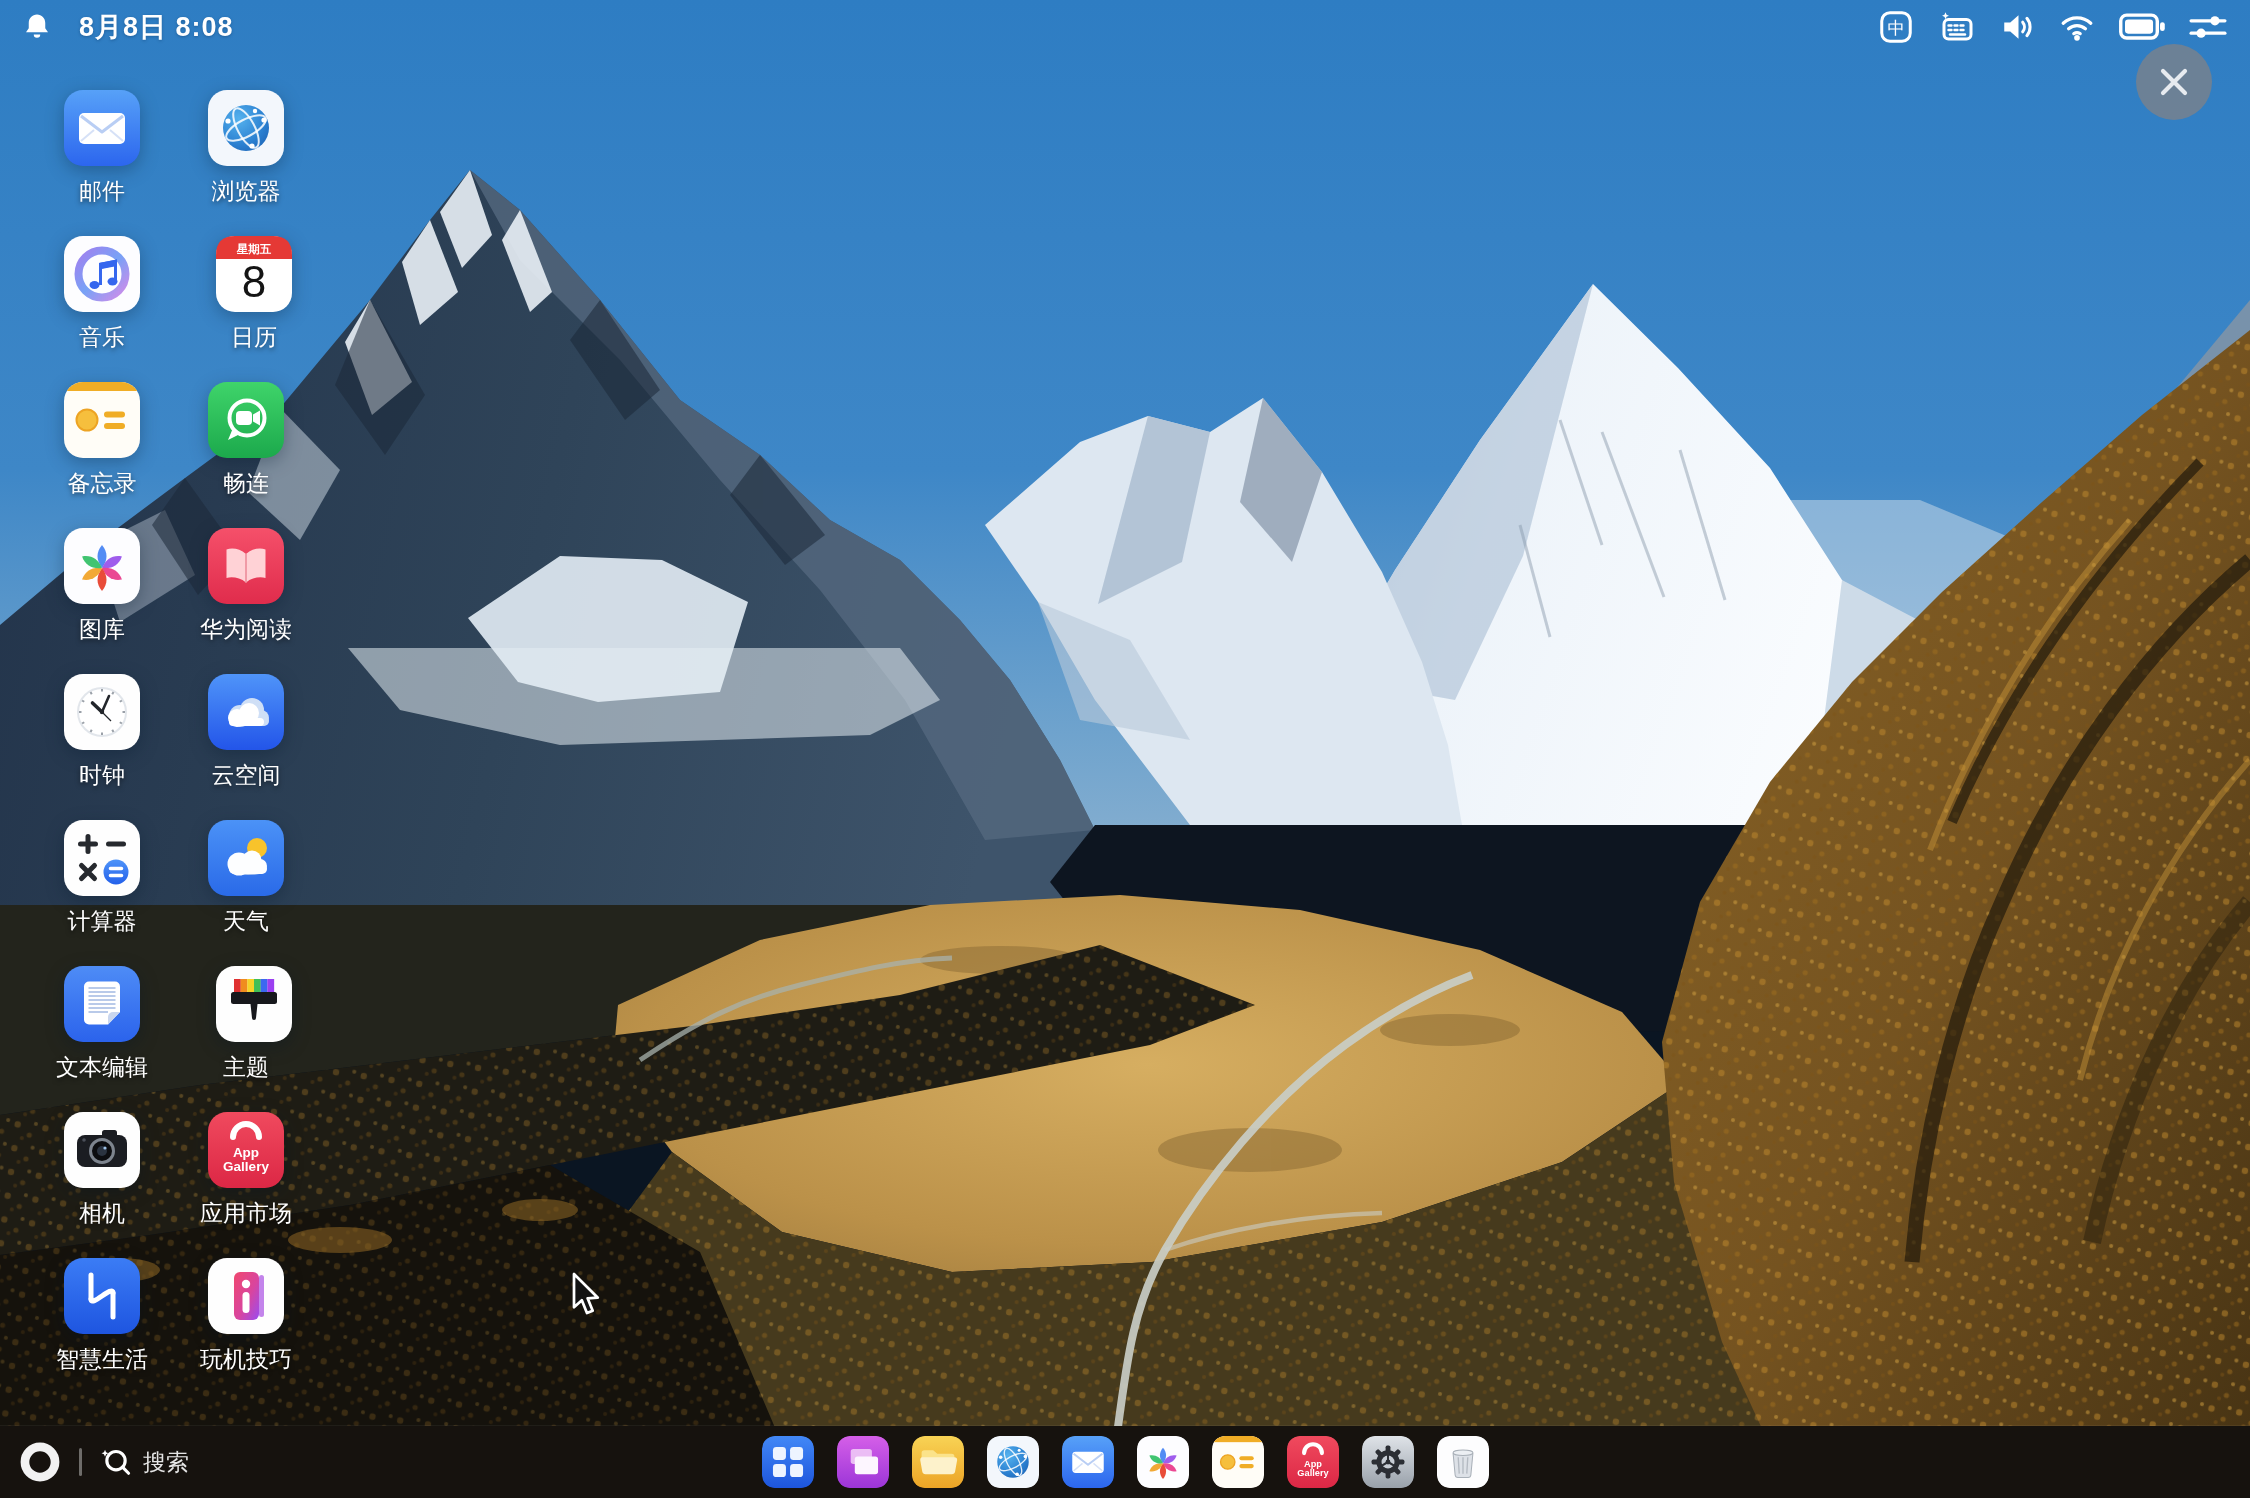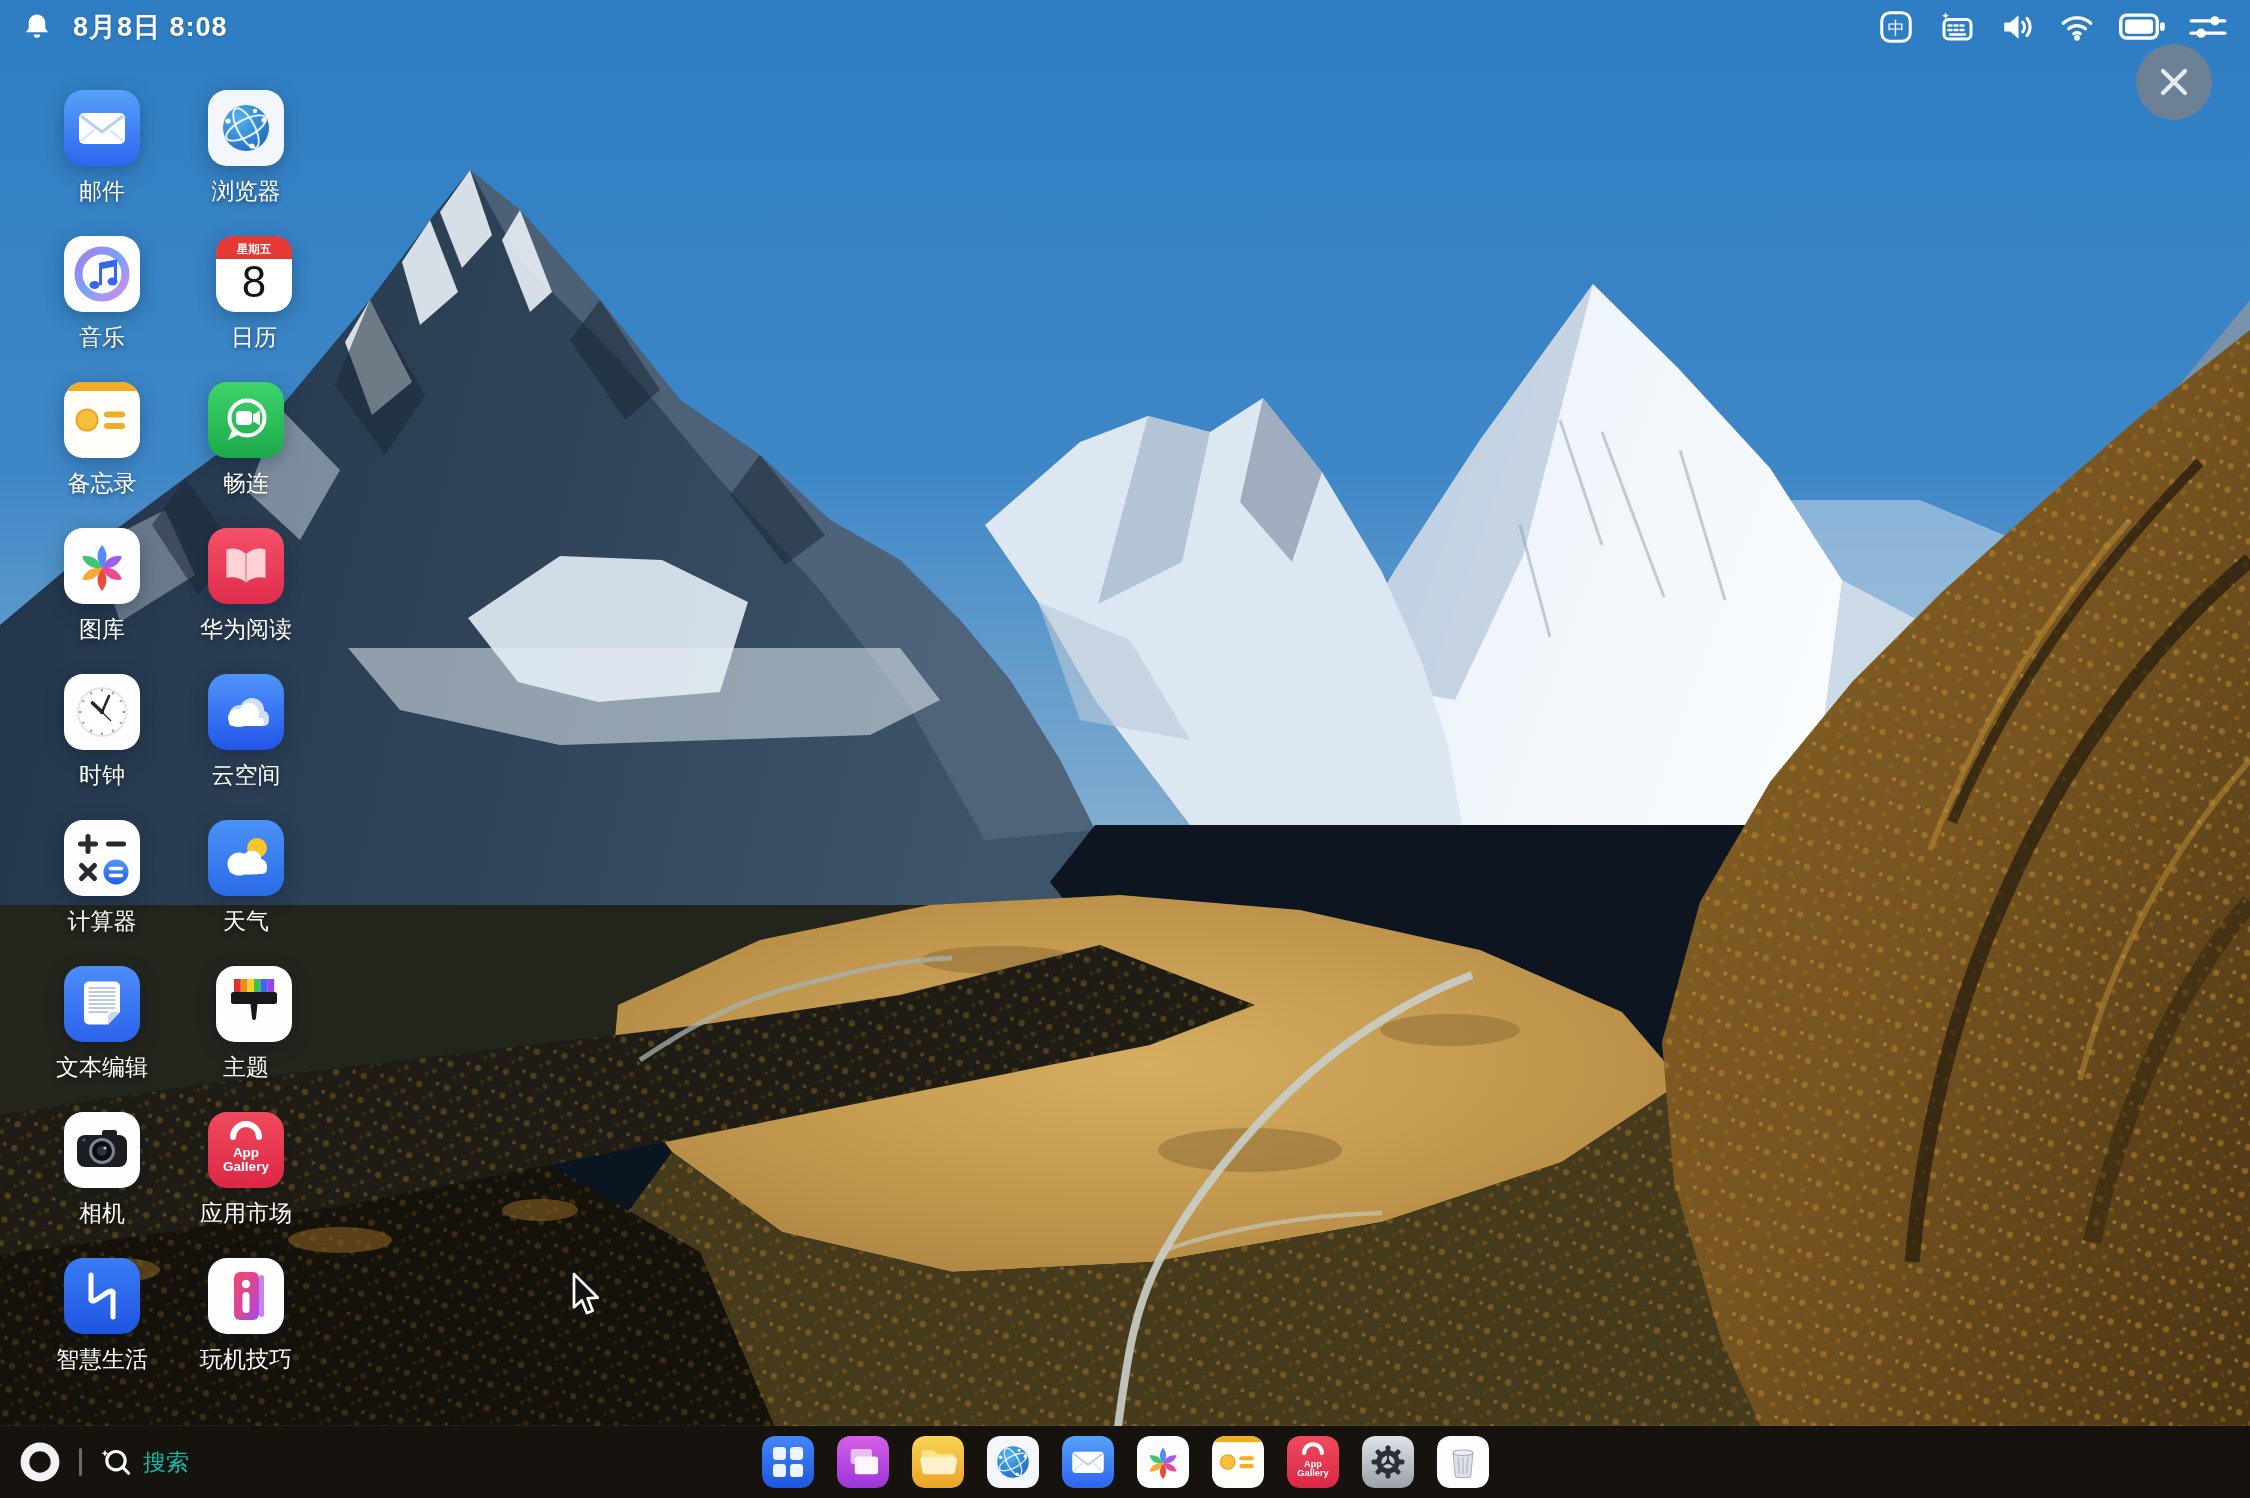--- a/index.html
+++ b/index.html
@@ -9,21 +9,21 @@
     background:#0a1522;
   }
   #wallpaper{position:absolute;left:0;top:0;width:2250px;height:1498px;display:block;}
 
   
   .statusbar{
     position:absolute;left:0;top:0;right:0;height:54px;
     display:flex;justify-content:space-between;align-items:center;
     padding:0 22px;box-sizing:border-box;color:#fff;z-index:30;
   }
-  .sb-left{display:flex;align-items:center;gap:21px;
+  .sb-left{display:flex;align-items:center;gap:27px;
     font-size:27px;font-weight:700;letter-spacing:1px;
     text-shadow:0 1px 3px rgba(0,40,80,.35);}
   .sb-right{display:flex;align-items:center;gap:22px;}
   .sb-ico{display:flex;align-items:center;justify-content:center;cursor:default;}
 
   
   .close-btn{
     position:absolute;left:2136px;top:44px;width:76px;height:76px;border-radius:50%;
     background:rgba(125,130,137,.78);border:none;cursor:pointer;z-index:40;
     display:flex;align-items:center;justify-content:center;padding:0;
@@ -43,21 +43,21 @@
 
   
   .dock{
     position:absolute;left:0;right:0;bottom:0;height:72px;
     background:#16120e;z-index:25;
     box-shadow:0 -1px 0 rgba(255,255,255,.05);
   }
   .dock-left{position:absolute;left:18px;top:0;height:72px;display:flex;align-items:center;gap:17px;}
   .dock-divider{width:3px;height:28px;background:rgba(255,255,255,.38);border-radius:2px;}
   .dock-search{display:flex;align-items:center;gap:10px;background:none;border:none;
-    color:#14b8a6;font-size:23px;font-family:inherit;cursor:pointer;padding:0;}
+    color:#e5e5e5;font-size:23px;font-family:inherit;cursor:pointer;padding:0;}
   .dock-center{position:absolute;left:762px;top:10px;display:flex;gap:23px;}
   .dock-item{width:52px;height:52px;border:none;background:none;padding:0;cursor:pointer;}
   .dock-item svg{display:block;border-radius:12px;}
 
   .cursor{position:absolute;left:570px;top:1272px;z-index:60;pointer-events:none;}
 </style>
 </head>
 <body>
 
 <svg id="wallpaper" viewBox="0 0 2250 1498" preserveAspectRatio="none">

